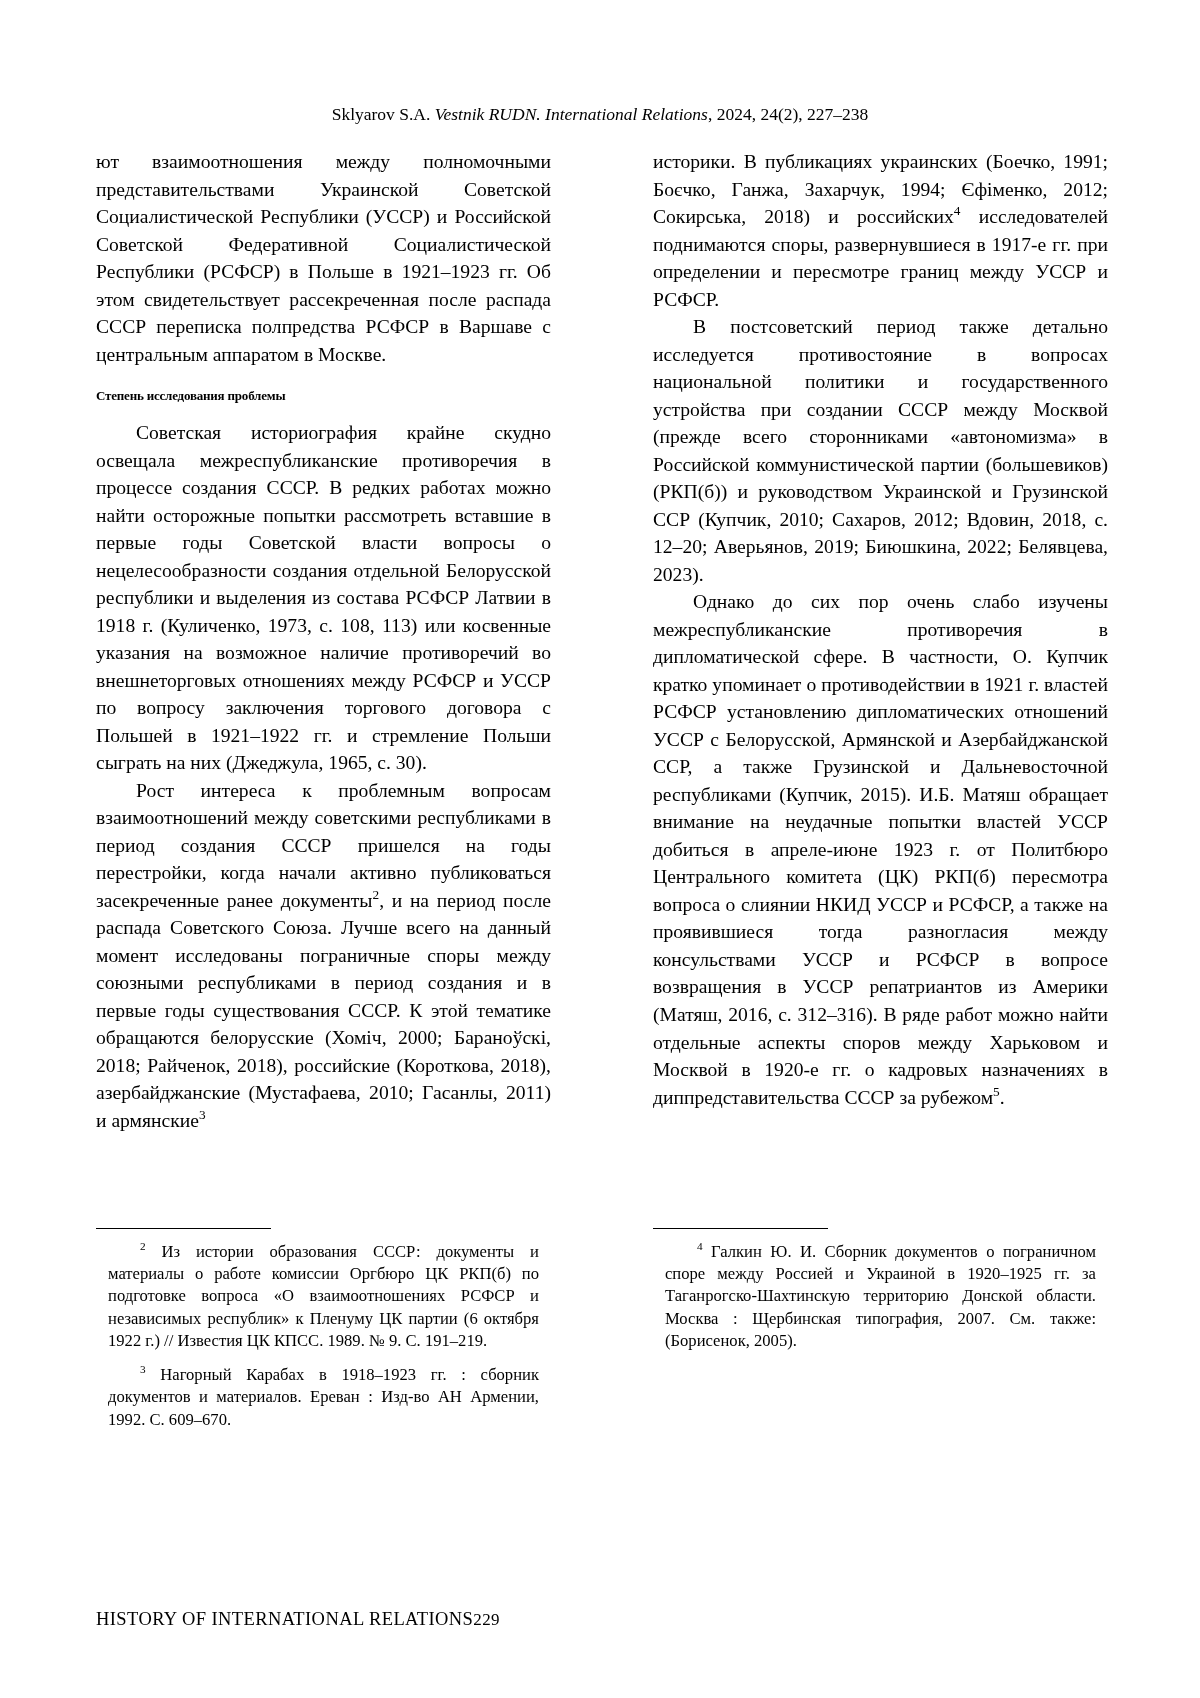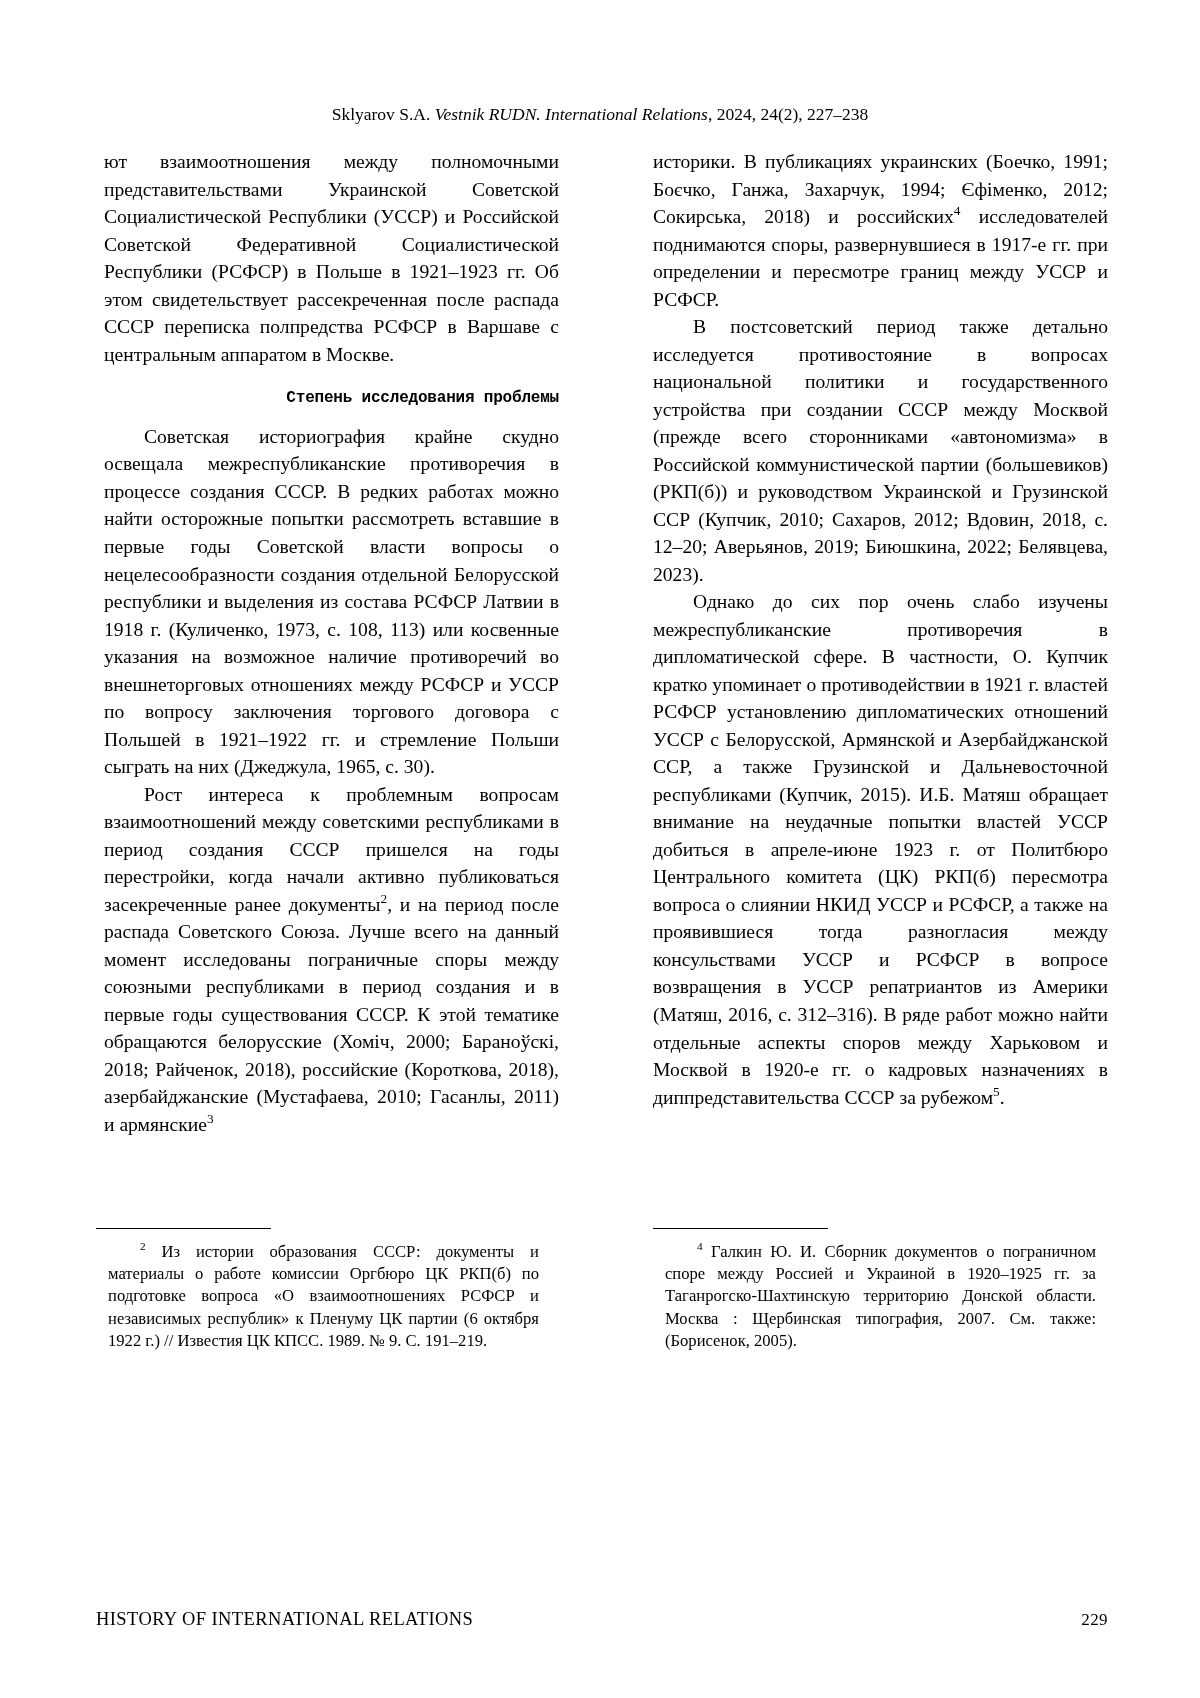--- a/index.html
+++ b/index.html
@@ -44,34 +44,33 @@
     display: flex;
     justify-content: space-between;
   }
   .col {
     width: 455px;
     font-size: 19.6px;
     line-height: 1.405;
     text-align: justify;
     text-justify: inter-word;
     hyphens: manual;
-    margin-left: 8px;
   }
   .col p {
     margin: 0;
     text-indent: 40px;
   }
   .col p.noindent {
     text-indent: 0;
   }
   h2.section-title {
-    font-family: Liberation Mono, monospace;
-    font-size: 16px;
+    font-family: Liberation Serif, serif;
+    font-size: 13px;
     font-weight: bold;
-    text-align: right;
+    text-align: left;
     margin: 20px 0 14px 0;
     line-height: 1.3;
     letter-spacing: -0.2px;
   }
   sup {
     font-size: 0.68em;
     vertical-align: super;
     line-height: 0;
   }
   .footnotes {
@@ -98,25 +97,24 @@
   .fn-col p {
     margin: 12px;
     text-indent: 32px;
   }
   .footer {
     position: absolute;
     bottom: 68px;
     left: 96px;
     width: 1012px;
     display: flex;
-    justify-content: space-between;
+    justify-content: flex-start;
     align-items: baseline;
     font-size: 18.5px;
     letter-spacing: 0.4px;
-    gap: 20px;
   }
   .footer .page-num {
     font-size: 17px;
   }
 </style>
 </head>
 <body>
 
 <div class="page">
 
@@ -145,20 +143,21 @@
       <p><span>Однако до сих пор очень слабо изучены межреспубликанские противоречия в дипломатической сфере. В частности, О. Купчик кратко упоминает о противодействии в 1921 г. властей РСФСР установлению дипломатических отношений УССР с Белорусской, Армянской и Азербайджанской ССР, а также Грузинской и Дальневосточной республиками (Купчик, 2015). И.Б. Матяш обращает внимание на неудачные попытки властей УССР добиться в апреле-июне 1923 г. от Политбюро Центрального комитета (ЦК) РКП(б) пересмотра вопроса о слиянии НКИД УССР и РСФСР, а также на проявившиеся тогда разногласия между консульствами УССР и РСФСР в вопросе возвращения в УССР репатриантов из Америки (Матяш, 2016, с. 312–316). В ряде работ можно найти отдельные аспекты споров между Харьковом и Москвой в 1920-е гг. о кадровых назначениях в диппредставительства СССР за рубежом</span><sup>5</sup><span>.</span></p>
     </div>
 
   </div>
 
   <div class="footnotes">
 
     <div class="fn-col">
       <hr class="fn-rule">
       <p><sup>2</sup><span> Из истории образования СССР: документы и материалы о работе комиссии Оргбюро ЦК РКП(б) по подготовке вопроса «О взаимоотношениях РСФСР и независимых республик» к Пленуму ЦК партии (6 октября 1922 г.) // Известия ЦК КПСС. 1989. № 9. С. 191–219.</span></p>
+      <p><sup>3</sup><span> Нагорный Карабах в 1918–1923 гг. : сборник документов и материалов. Ереван : Изд-во АН Армении, 1992. С. 609–670.</span></p>
     </div>
 
     <div class="fn-col">
       <hr class="fn-rule">
       <p><sup>4</sup><span> Галкин Ю. И. Сборник документов о пограничном споре между Россией и Украиной в 1920–1925 гг. за Таганрогско-Шахтинскую территорию Донской области. Москва : Щербинская типография, 2007. См. также: (Борисенок, 2005).</span></p>
     </div>
 
   </div>
 
   <div class="footer">

